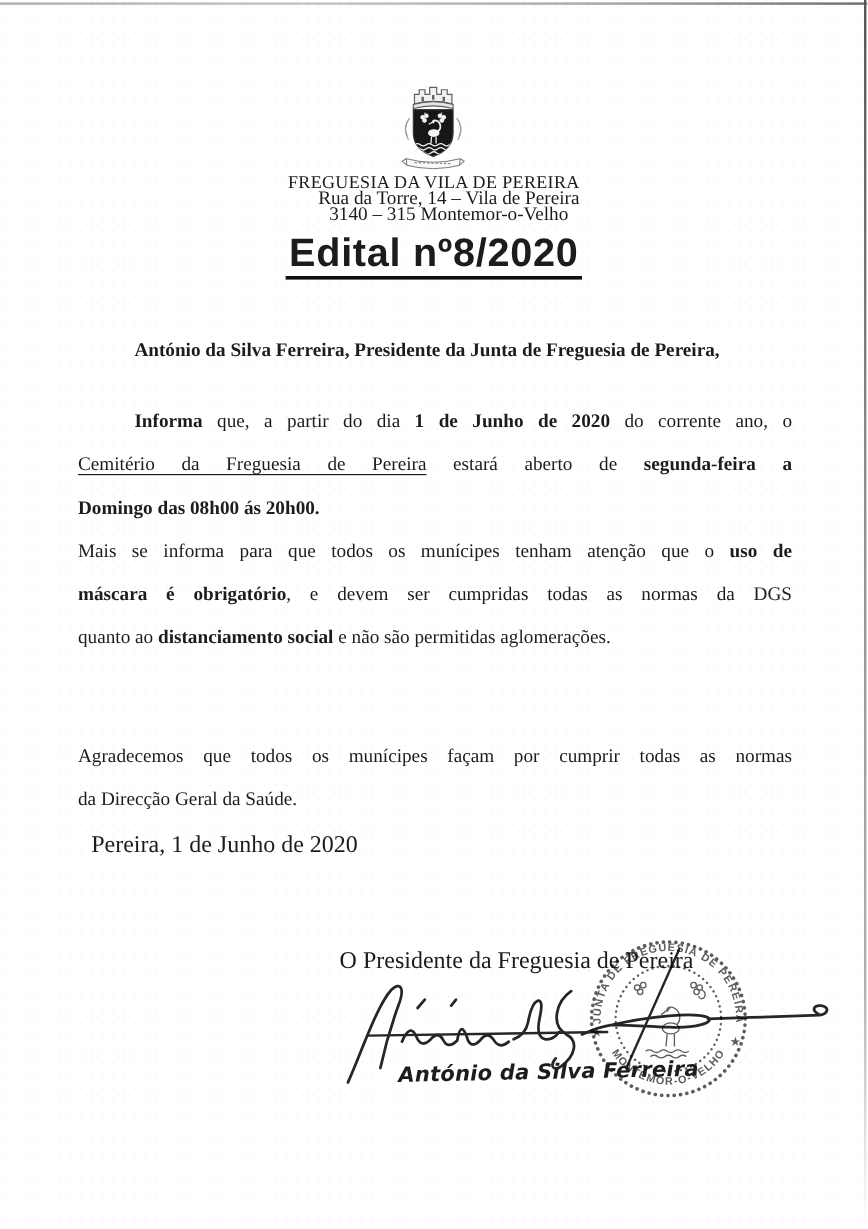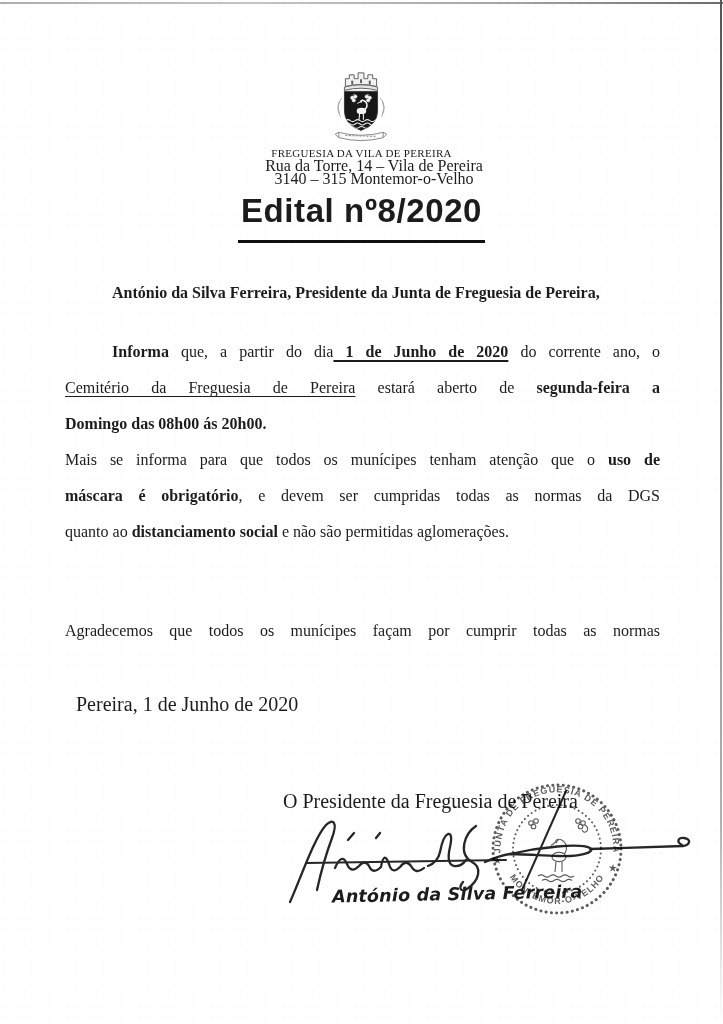--- a/index.html
+++ b/index.html
@@ -11,38 +11,38 @@
     background-size:9px 11px;
   }
   
   .scan-top{position:absolute;top:2px;left:0;width:100%;height:2px;
     background:linear-gradient(90deg,#9a9a9a,#b5b5b5 35%,#8f8f8f 70%,#4a4a4a 99%);opacity:.8;}
   .scan-right{position:absolute;top:0;right:1px;width:2px;height:100%;
     background:linear-gradient(180deg,#555,#8d8d8d 40%,#b0b0b0 80%,rgba(190,190,190,0));}
   
   .crest{position:absolute;left:322px;top:64px;width:78px;height:84px;}
   .lh-text{position:absolute;top:147px;left:0;width:100%;text-align:center;}
-  .org{font-size:11px;line-height:13px;letter-spacing:.3px;text-align:center;}
+  .org{font-size:15px;line-height:13px;letter-spacing:.3px;text-align:center;}
   .addr{font-size:16px;line-height:12.5px;margin-left:25px;}
   
   .title{position:absolute;top:192px;left:0;width:100%;text-align:center;margin:0;
     font-family:"Liberation Sans",sans-serif;font-size:33px;font-weight:bold;letter-spacing:.6px;}
-  .title .tl{border-bottom:3.5px solid #101010;padding:0 3px 11px 3px;}
+  .title .tl{border-bottom:3.5px solid #101010;padding:0 3px 1px 3px;}
   
   .col{position:absolute;left:65px;width:595px;}
   .intro-block{top:275px;}
   .main-block{top:334px;}
   .thanks-block{top:573px;margin-top:40px;}
   .tline{font-size:16px;line-height:36px;white-space:normal;}
   .tline.j{text-align:justify;text-align-last:justify;}
   .tline.l{text-align:left;text-align-last:left;}
   .tline.ind{padding-left:47px;}
   .b{font-weight:bold;}
   .u{text-decoration:underline;text-underline-offset:3px;text-decoration-thickness:1.2px;}
-  .bu{font-weight:bold;text-decoration:underline;text-underline-offset:3px;text-decoration-thickness:1.8px;}
+  .bu{font-weight:bold;text-underline-offset:3px;text-decoration-thickness:1.8px;}
   .dateline{position:absolute;left:76px;top:666px;font-size:20px;line-height:36px;}
   .role{position:absolute;left:283px;top:763px;font-size:20px;line-height:36px;}
   
   .stamp{position:absolute;left:486px;top:778px;width:142px;height:142px;
     opacity:.9;mix-blend-mode:multiply;}
   .signature{position:absolute;left:280px;top:780px;width:425px;height:140px;
     mix-blend-mode:multiply;}
   .signer{position:absolute;left:332px;top:866px;
     font-family:"DejaVu Sans",sans-serif;font-style:italic;font-weight:600;
     font-size:17.5px;letter-spacing:.2px;transform:rotate(-1.2deg);}
@@ -125,20 +125,21 @@
   <div class="col main-block">
       <div class="tline j ind"><span class="b">Informa</span><span> que, a partir do dia</span><span class="bu"> 1 de Junho de 2020</span><span> do corrente ano, o</span></div>
       <div class="tline j"><span class="u">Cemitério da Freguesia de Pereira</span><span> estará aberto de </span><span class="b">segunda-feira a</span></div>
       <div class="tline l"><span class="b">Domingo das 08h00 ás 20h00.</span></div>
       <div class="tline j"><span>Mais se informa para que todos os munícipes tenham atenção que o </span><span class="b">uso de</span></div>
       <div class="tline j"><span class="b">máscara é obrigatório</span><span>, e devem ser cumpridas todas as normas da DGS</span></div>
       <div class="tline l"><span>quanto ao </span><span class="b">distanciamento social</span><span> e não são permitidas aglomerações.</span></div>
     </div>
   <div class="col thanks-block">
       <div class="tline j"><span>Agradecemos que todos os munícipes façam por cumprir todas as normas</span></div>
+      <div class="tline l"><span>da Direcção Geral da Saúde.</span></div>
     </div>
 
   <p class="dateline">Pereira, 1 de Junho de 2020</p>
   <p class="role">O Presidente da Freguesia de Pereira</p>
 
   <div class="stamp">
     <svg viewBox="-71 -71 142 142" width="142" height="142">
       <g stroke="#4a4a4a" fill="none">
         <circle r="64" stroke-width="3" stroke-dasharray="0.1 5.2" stroke-linecap="round"></circle>
         <circle r="44" stroke-width="2" stroke-dasharray="0.1 4.4" stroke-linecap="round"></circle>

